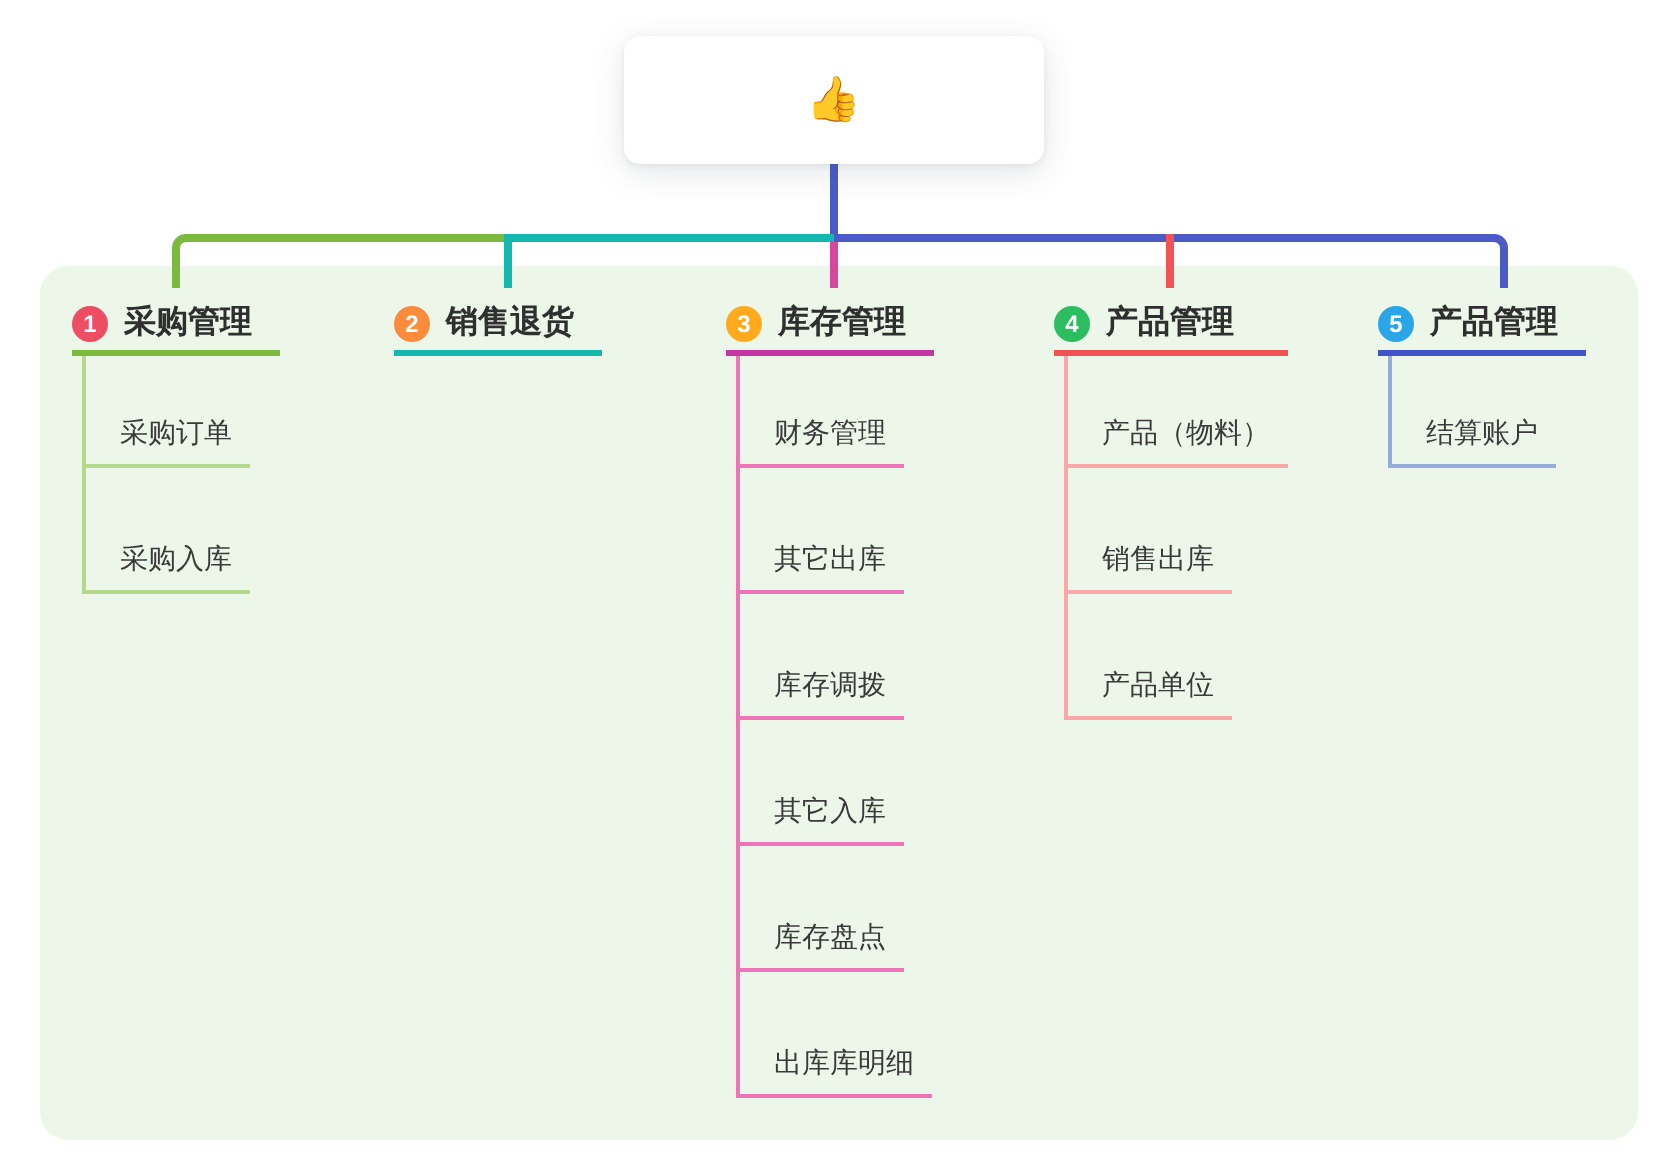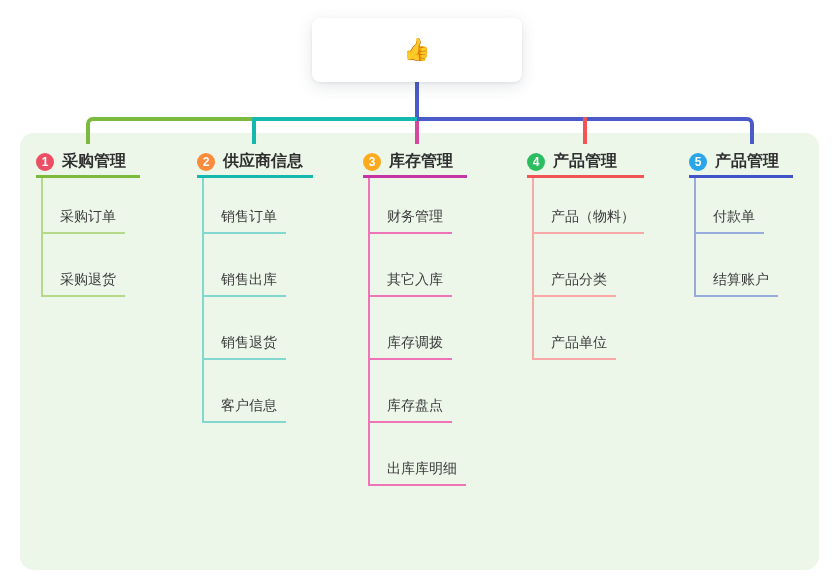--- a/index.html
+++ b/index.html
@@ -93,67 +93,61 @@
     <span class="emoji">👍</span>
   </div>
 
   <div class="branch b1" style="--line: #7cba3d; --kid: #b4d98b; --badge: #ee4e63;">
     <div class="hdr">
       <span class="badge">1</span>
       <span>采购管理</span>
     </div>
     <div class="kids">
       <div class="kid">采购订单</div>
-      <div class="kid">采购退货</div>
+      <div class="kid">采购入库</div>
     </div>
   </div>
 
   <div class="branch b2" style="--line: #14b8ae; --kid: #82d7cf; --badge: #fd8b3c;">
     <div class="hdr">
       <span class="badge">2</span>
-      <span>供应商信息</span>
-    </div>
-    <div class="kids">
-      <div class="kid">销售订单</div>
-      <div class="kid">销售出库</div>
-      <div class="kid">销售退货</div>
-      <div class="kid">客户信息</div>
+      <span>销售退货</span>
     </div>
   </div>
 
   <div class="branch b3" style="--line: #c535a3; --kid: #ef74b7; --badge: #ffa91d;">
     <div class="hdr">
       <span class="badge">3</span>
       <span>库存管理</span>
     </div>
     <div class="kids">
       <div class="kid">财务管理</div>
+      <div class="kid">其它出库</div>
+      <div class="kid">库存调拨</div>
       <div class="kid">其它入库</div>
-      <div class="kid">库存调拨</div>
       <div class="kid">库存盘点</div>
       <div class="kid">出库库明细</div>
     </div>
   </div>
 
   <div class="branch b4" style="--line: #f25355; --kid: #f9a7a7; --badge: #2cbd60;">
     <div class="hdr">
       <span class="badge">4</span>
       <span>产品管理</span>
     </div>
     <div class="kids">
       <div class="kid">产品（物料）</div>
-      <div class="kid">产品分类</div>
+      <div class="kid">销售出库</div>
       <div class="kid">产品单位</div>
     </div>
   </div>
 
   <div class="branch b5" style="--line: #4053c8; --kid: #97abdc; --badge: #2aa5e8;">
     <div class="hdr">
       <span class="badge">5</span>
       <span>产品管理</span>
     </div>
     <div class="kids">
-      <div class="kid">付款单</div>
       <div class="kid">结算账户</div>
     </div>
   </div>
 
 </div>
 
 </body></html>

